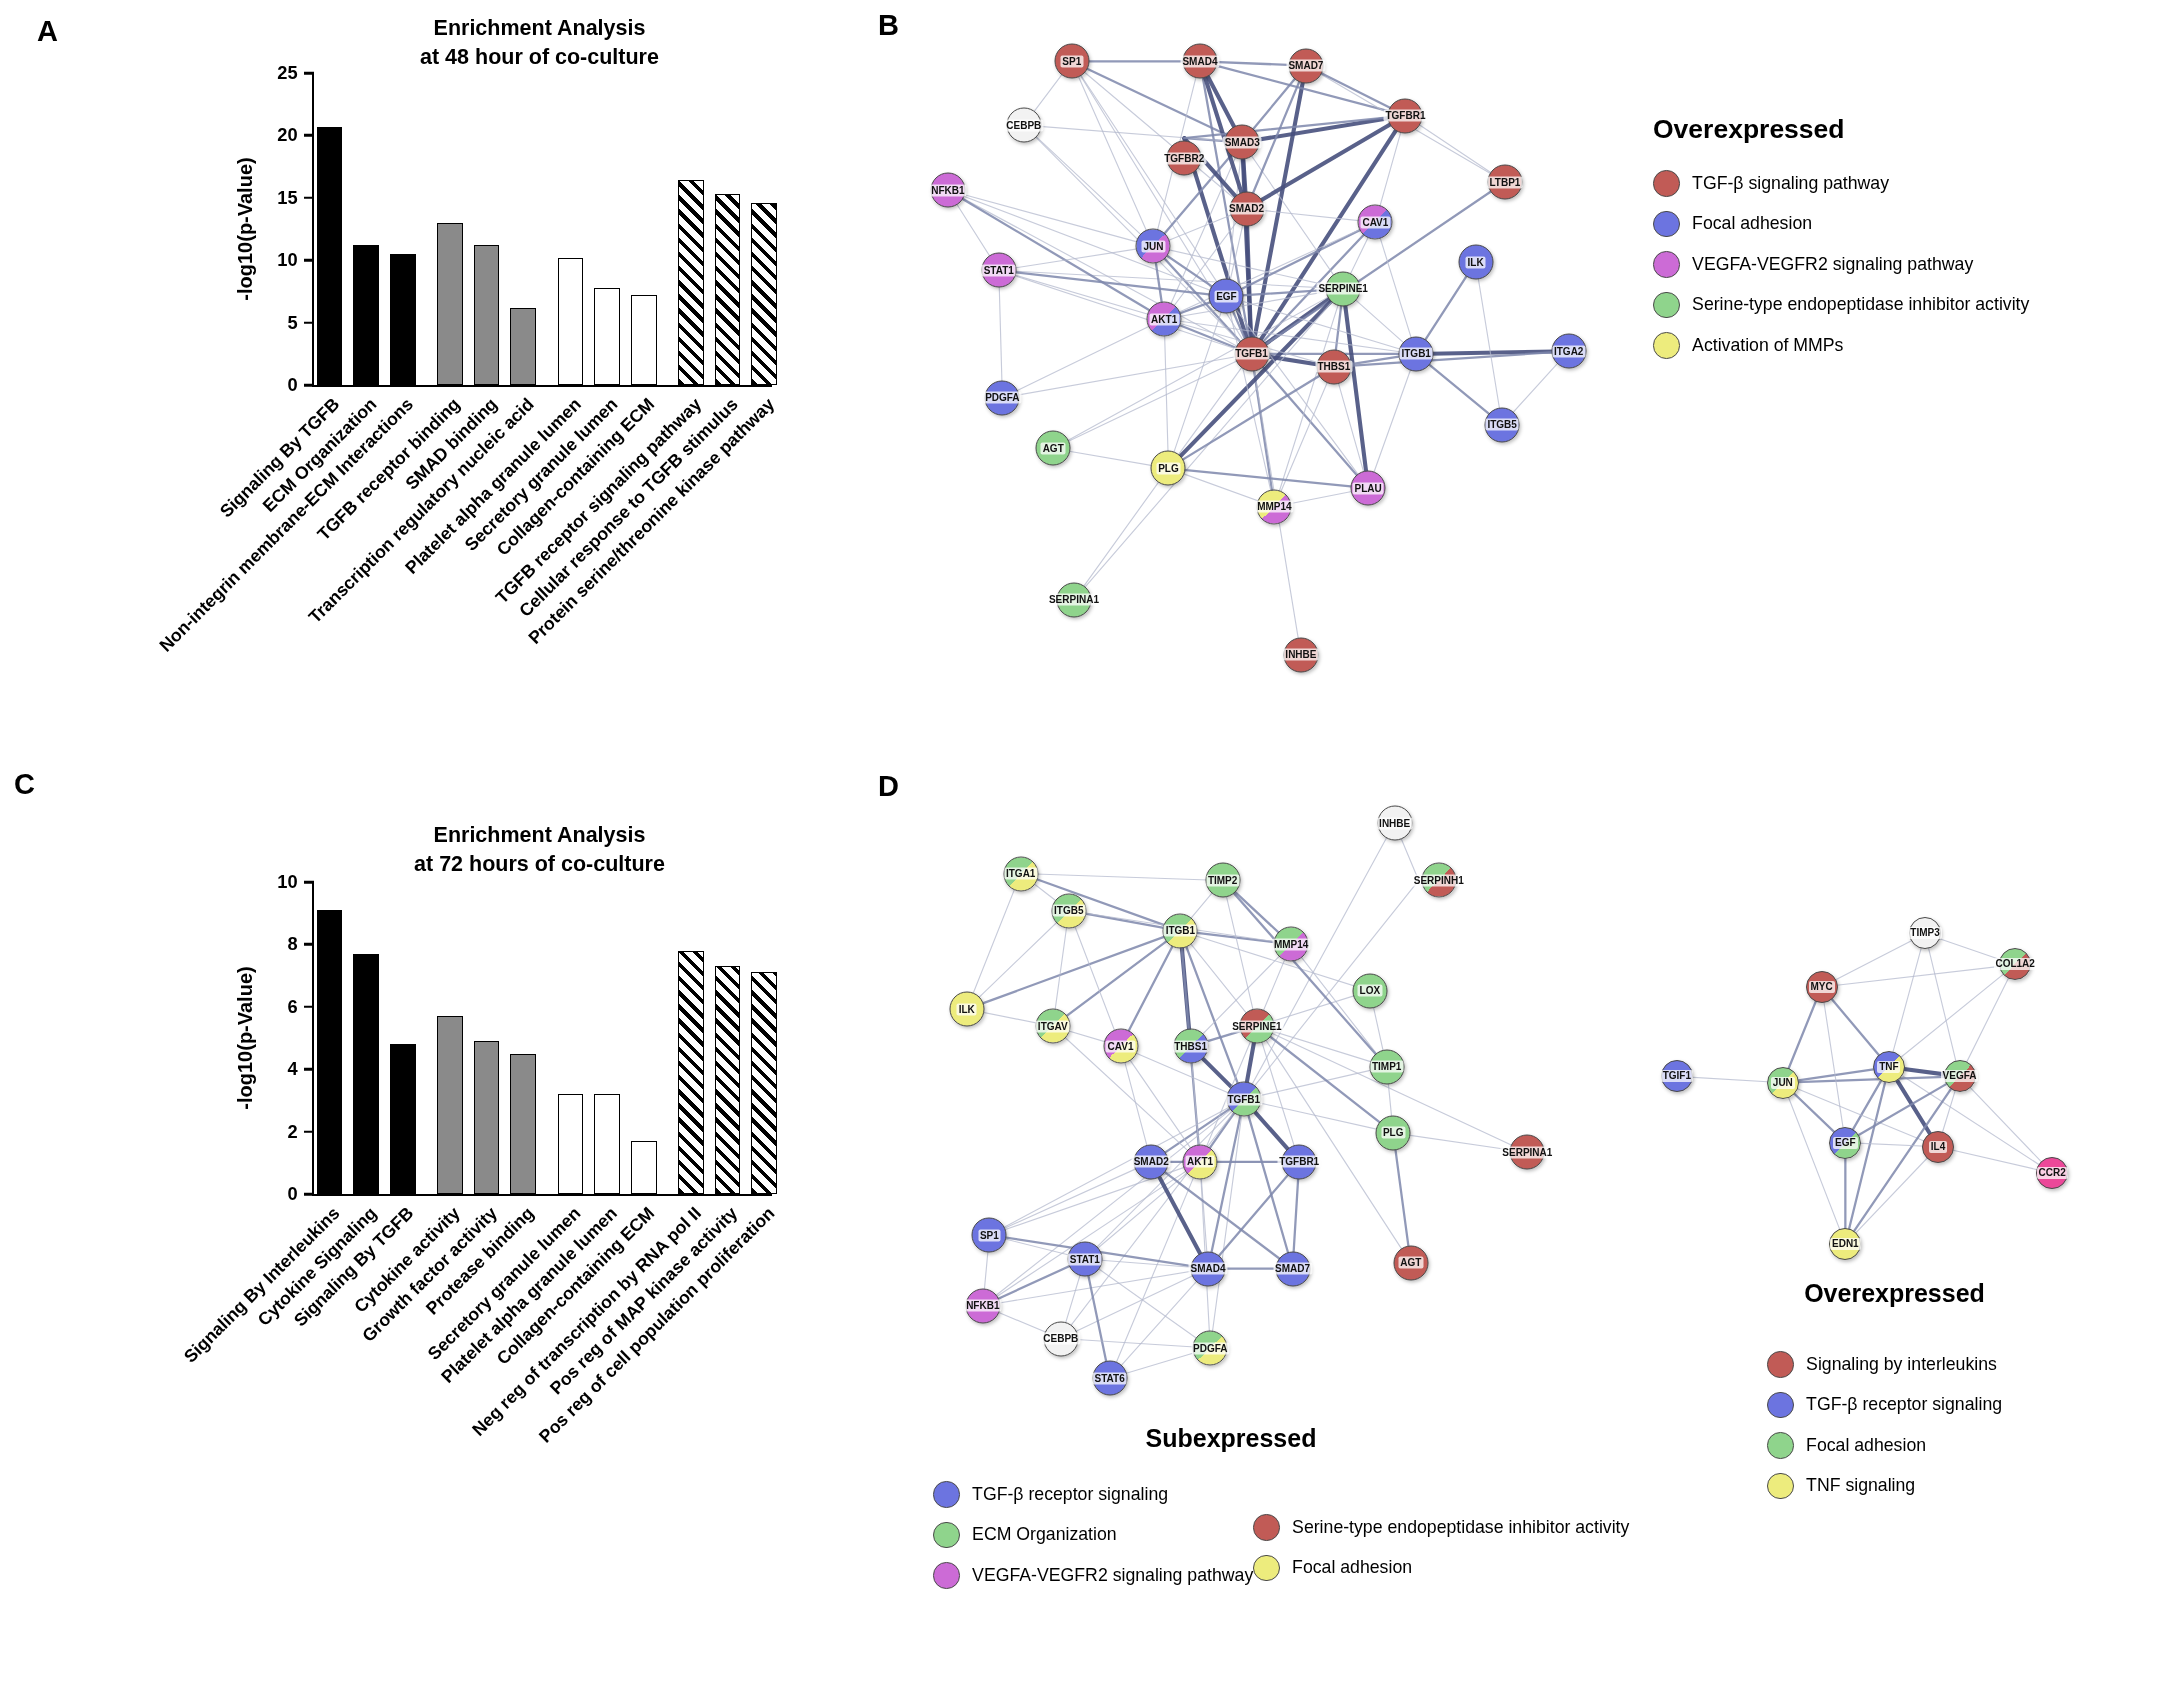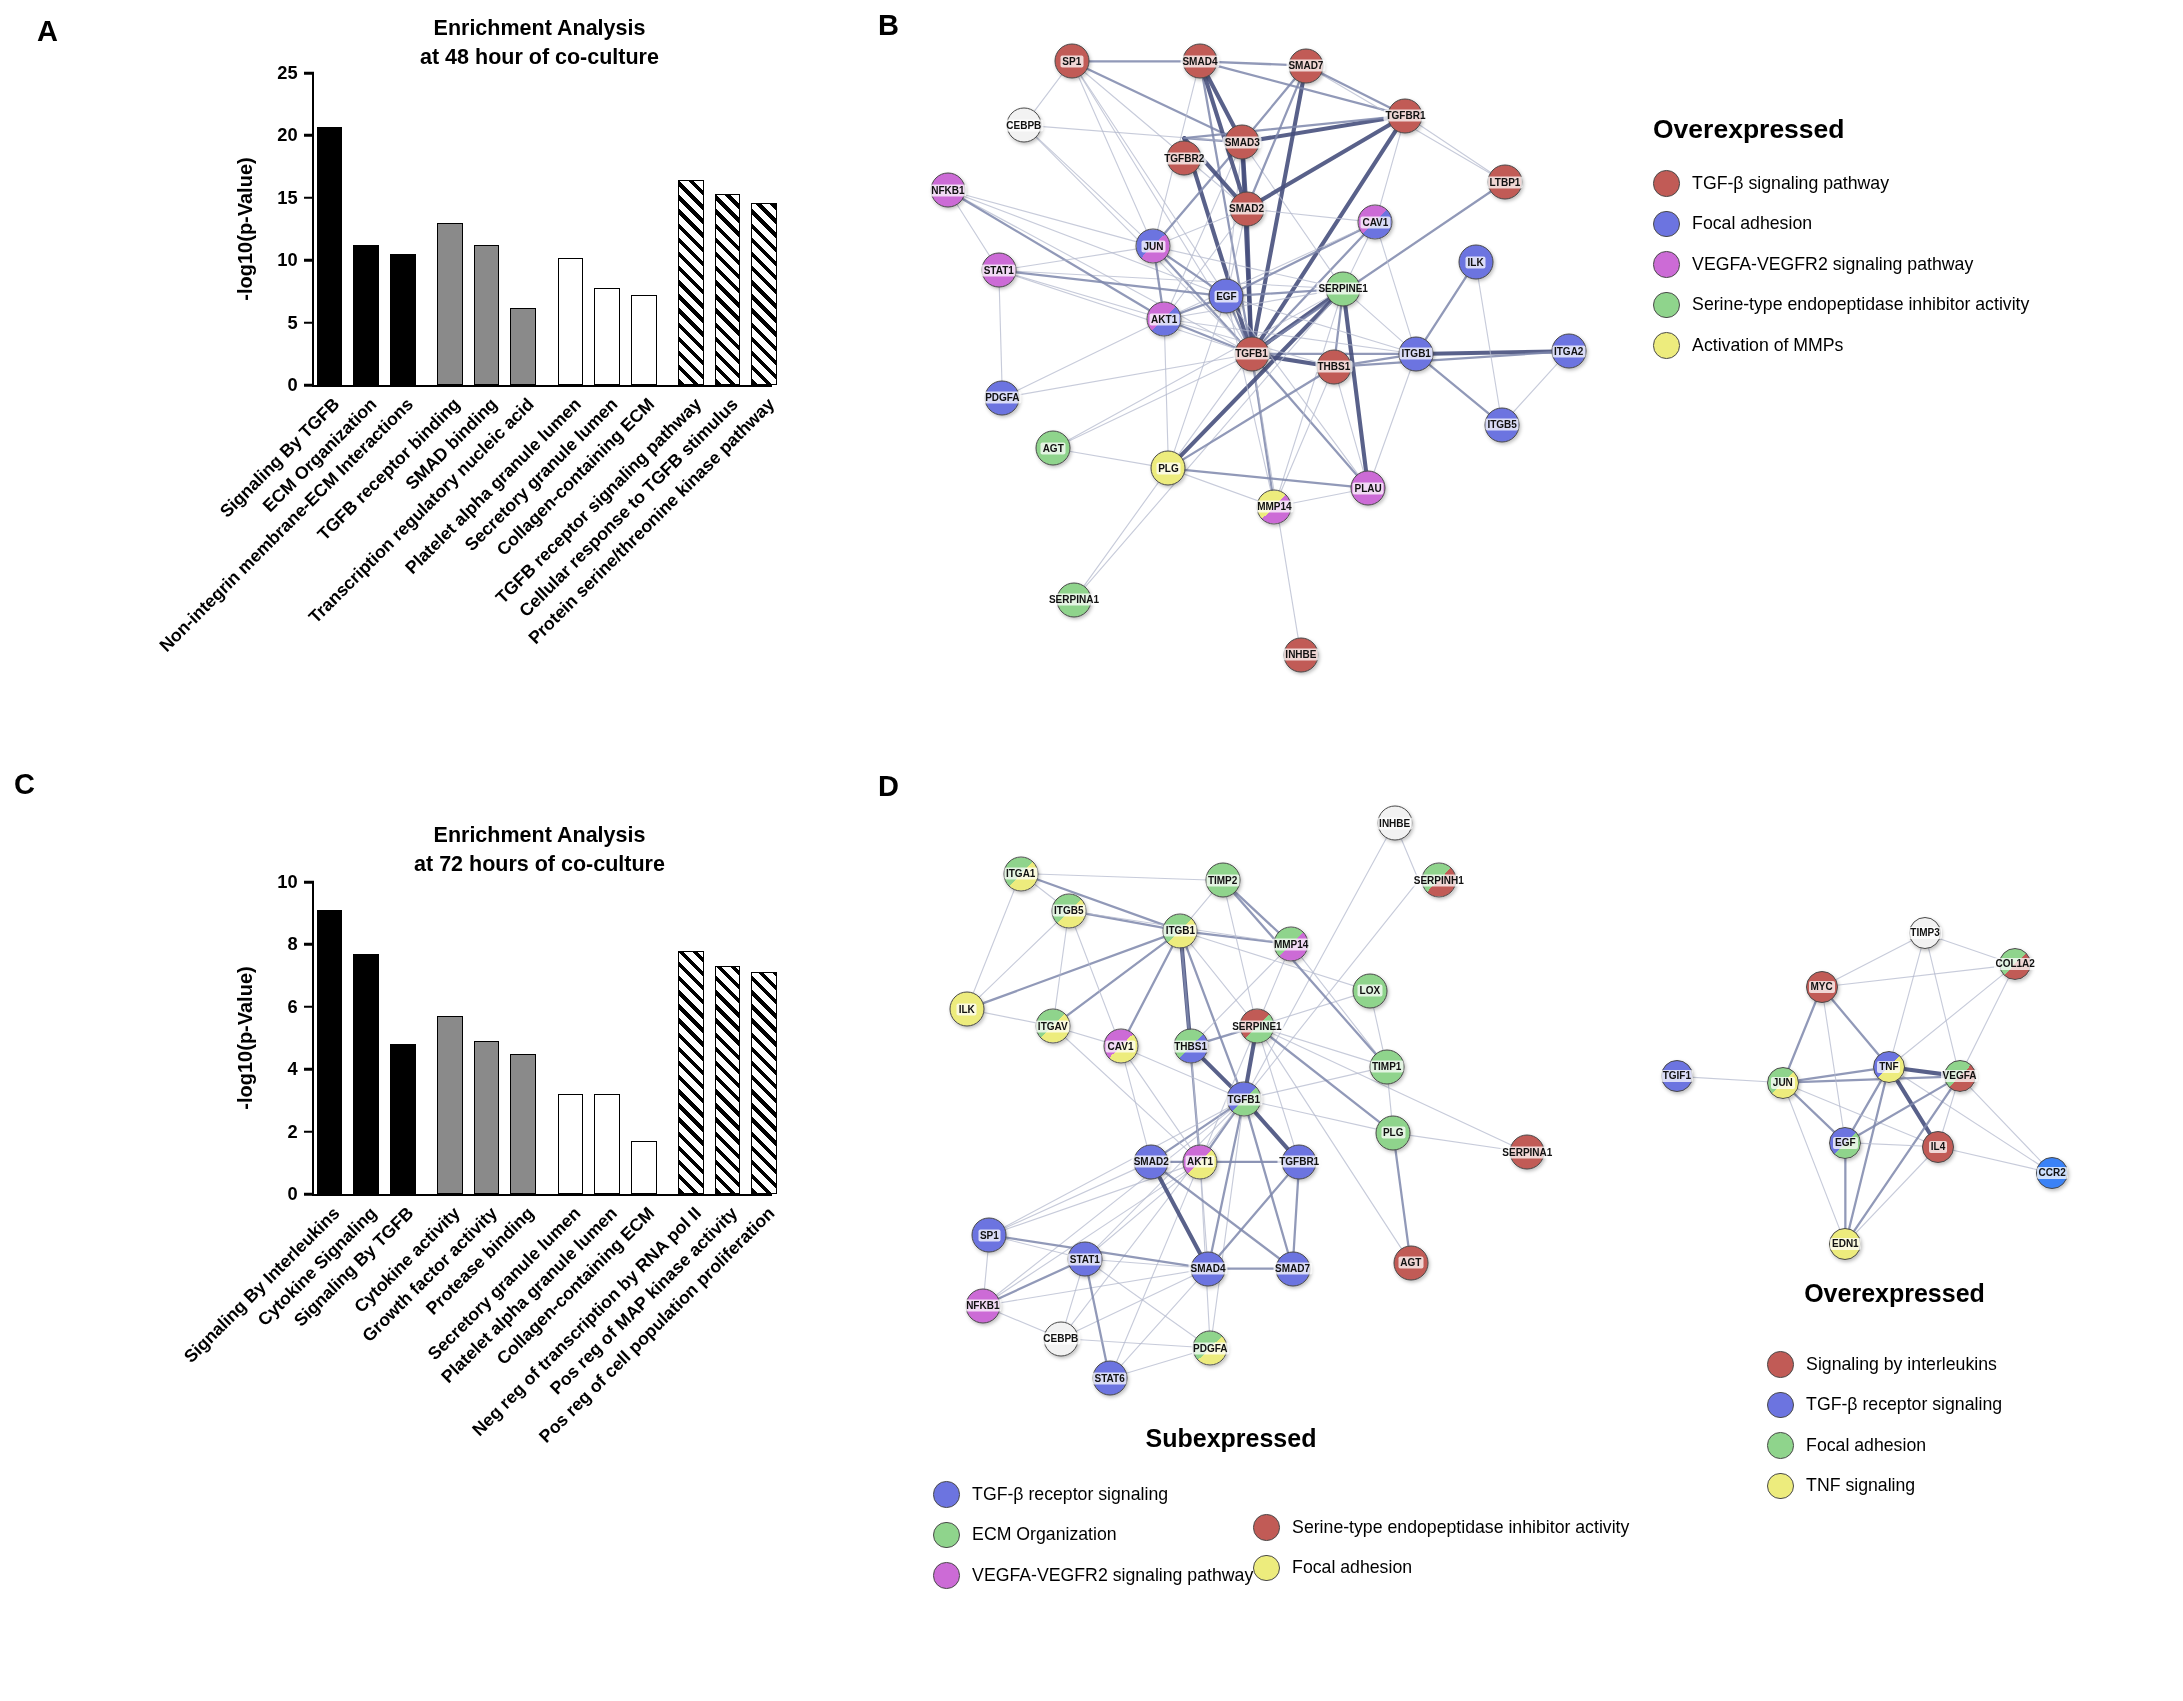--- a/index.html
+++ b/index.html
@@ -658,21 +658,21 @@
       </div>
       <div class="node" style="left: 70.2%; top: 45.4%; width: 32px; height: 32px; background: linear-gradient(135deg, rgb(143, 212, 140) 50%, rgb(193, 91, 86) 50%);">
         <span class="node-label">VEGFA</span>
       </div>
       <div class="node" style="left: 43.7%; top: 63.2%; width: 32px; height: 32px; background: linear-gradient(135deg, rgb(108, 116, 224) 50%, rgb(143, 212, 140) 50%);">
         <span class="node-label">EGF</span>
       </div>
       <div class="node" style="left: 65.2%; top: 64.3%; width: 32px; height: 32px; background: rgb(193, 91, 86);">
         <span class="node-label">IL4</span>
       </div>
-      <div class="node" style="left: 91.7%; top: 71.4%; width: 32px; height: 32px; background: #3b82f6; align-items: center;">
+      <div class="node" style="left: 91.7%; top: 71.4%; width: 32px; height: 32px; background: #ec4899; align-items: center;">
         <span class="node-label">CCR2</span>
       </div>
       <div class="node" style="left: 43.7%; top: 90.4%; width: 32px; height: 32px; background: rgb(237, 236, 125);">
         <span class="node-label">EDN1</span>
       </div>
     </div>
 
   <div class="section-title" style="left:947px;top:1424px;width:568px;">Subexpressed</div>
   <div class="section-title" style="left:1705px;top:1279px;width:379px;">Overexpressed</div>
 

